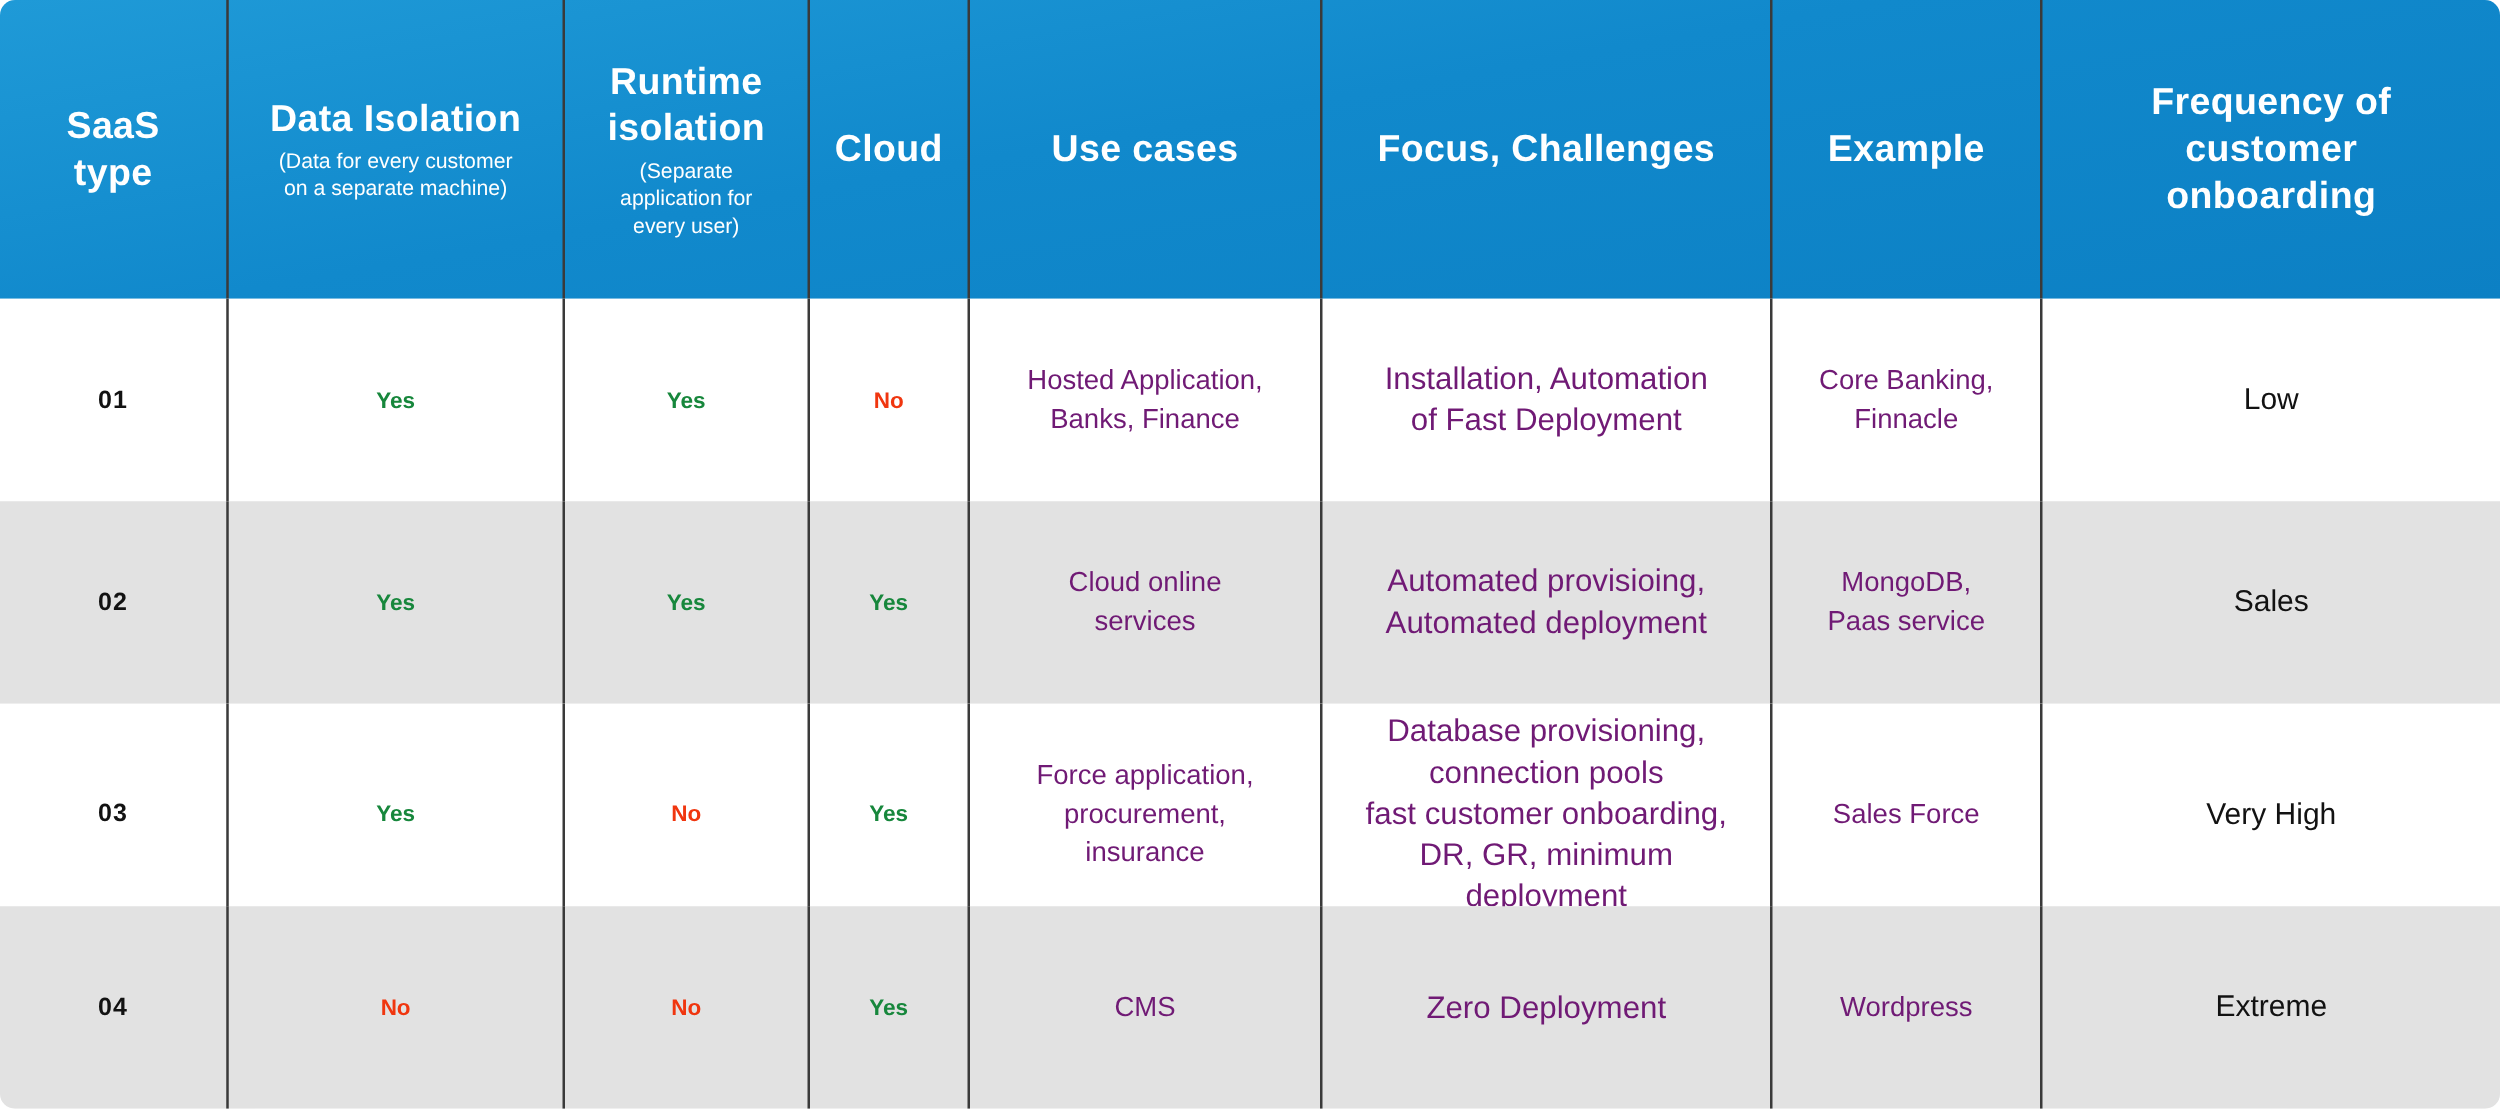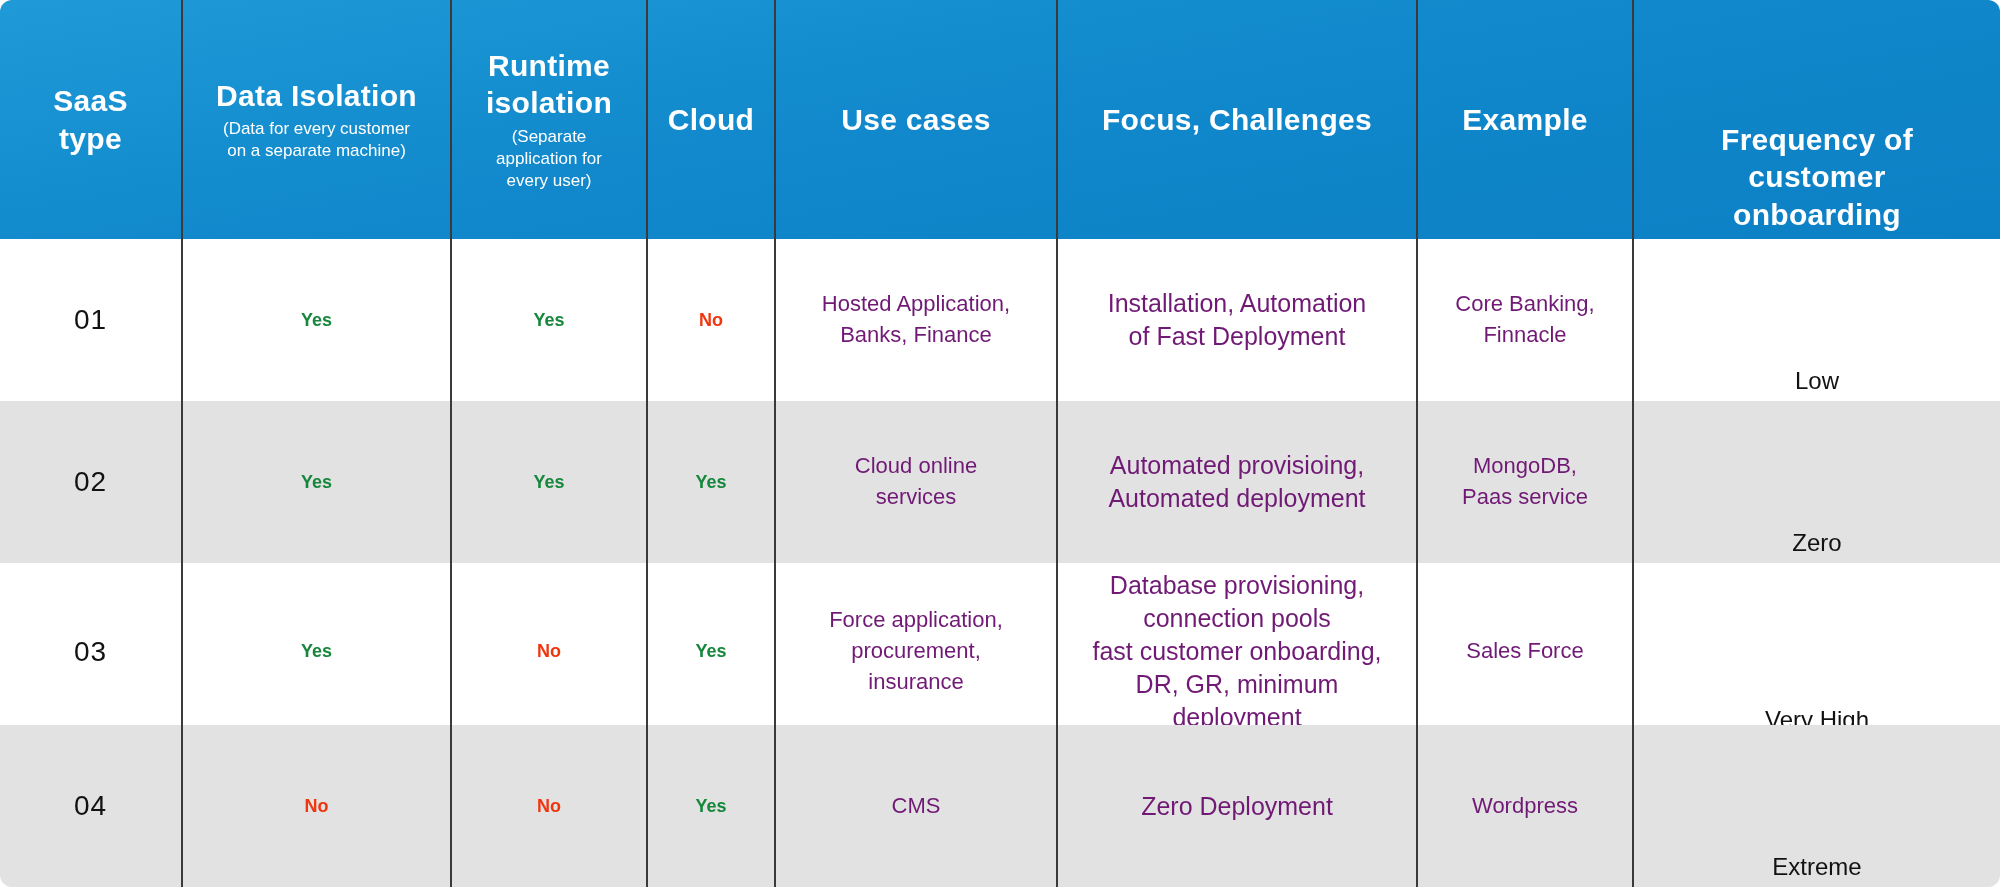--- a/index.html
+++ b/index.html
@@ -36,30 +36,30 @@
   .data-row.alt{background:var(--row-alt);}
   .cell{
     box-sizing:border-box;
     border-right:2px solid var(--line);
     display:flex;flex-direction:column;
     align-items:center;justify-content:center;
     text-align:center;
     padding:6px 10px;
     white-space:pre-line;
   }
-  .cell:last-child{border-right:none;justify-content:flex-end;}
+  .cell:last-child{border-right:none;}
   .h-title{
     font-size:30px;font-weight:700;line-height:1.25;
     letter-spacing:.3px;white-space:pre-line;
   }
   .h-caption{
     font-size:17px;font-weight:400;line-height:1.3;
     margin-top:4px;white-space:pre-line;
   }
-  .num{font-size:28px;font-weight:400;letter-spacing:1px;}
+  .num{font-size:20px;font-weight:700;letter-spacing:1px;}
   .yesno{font-size:18px;font-weight:700;}
   .val-yes{color:var(--green);}
   .val-no{color:var(--red);}
   .body-text{font-size:22px;font-weight:500;line-height:1.4;color:#701a75;}
   .focus-text{font-size:25px;line-height:1.32;}
   .freq{font-size:24px;font-weight:400;}
 </style>
 </head>
 <body>
 
@@ -119,21 +119,21 @@
     <div class="cell"><span class="num">02</span></div>
     <div class="cell"><span class="yesno val-yes">Yes</span></div>
     <div class="cell"><span class="yesno val-yes">Yes</span></div>
     <div class="cell"><span class="yesno val-yes">Yes</span></div>
     <div class="cell"><span class="body-text">Cloud online
 services</span></div>
     <div class="cell"><span class="body-text focus-text">Automated provisioing,
 Automated deployment</span></div>
     <div class="cell"><span class="body-text">MongoDB,
 Paas service</span></div>
-    <div class="cell"><span class="freq">Zero</span></div>
+    <div class="cell"><span class="freq">Sales</span></div>
   </div>
 
   <div class="grid-row data-row">
     <div class="cell"><span class="num">03</span></div>
     <div class="cell"><span class="yesno val-yes">Yes</span></div>
     <div class="cell"><span class="yesno val-no">No</span></div>
     <div class="cell"><span class="yesno val-yes">Yes</span></div>
     <div class="cell"><span class="body-text">Force application,
 procurement,
 insurance</span></div>

